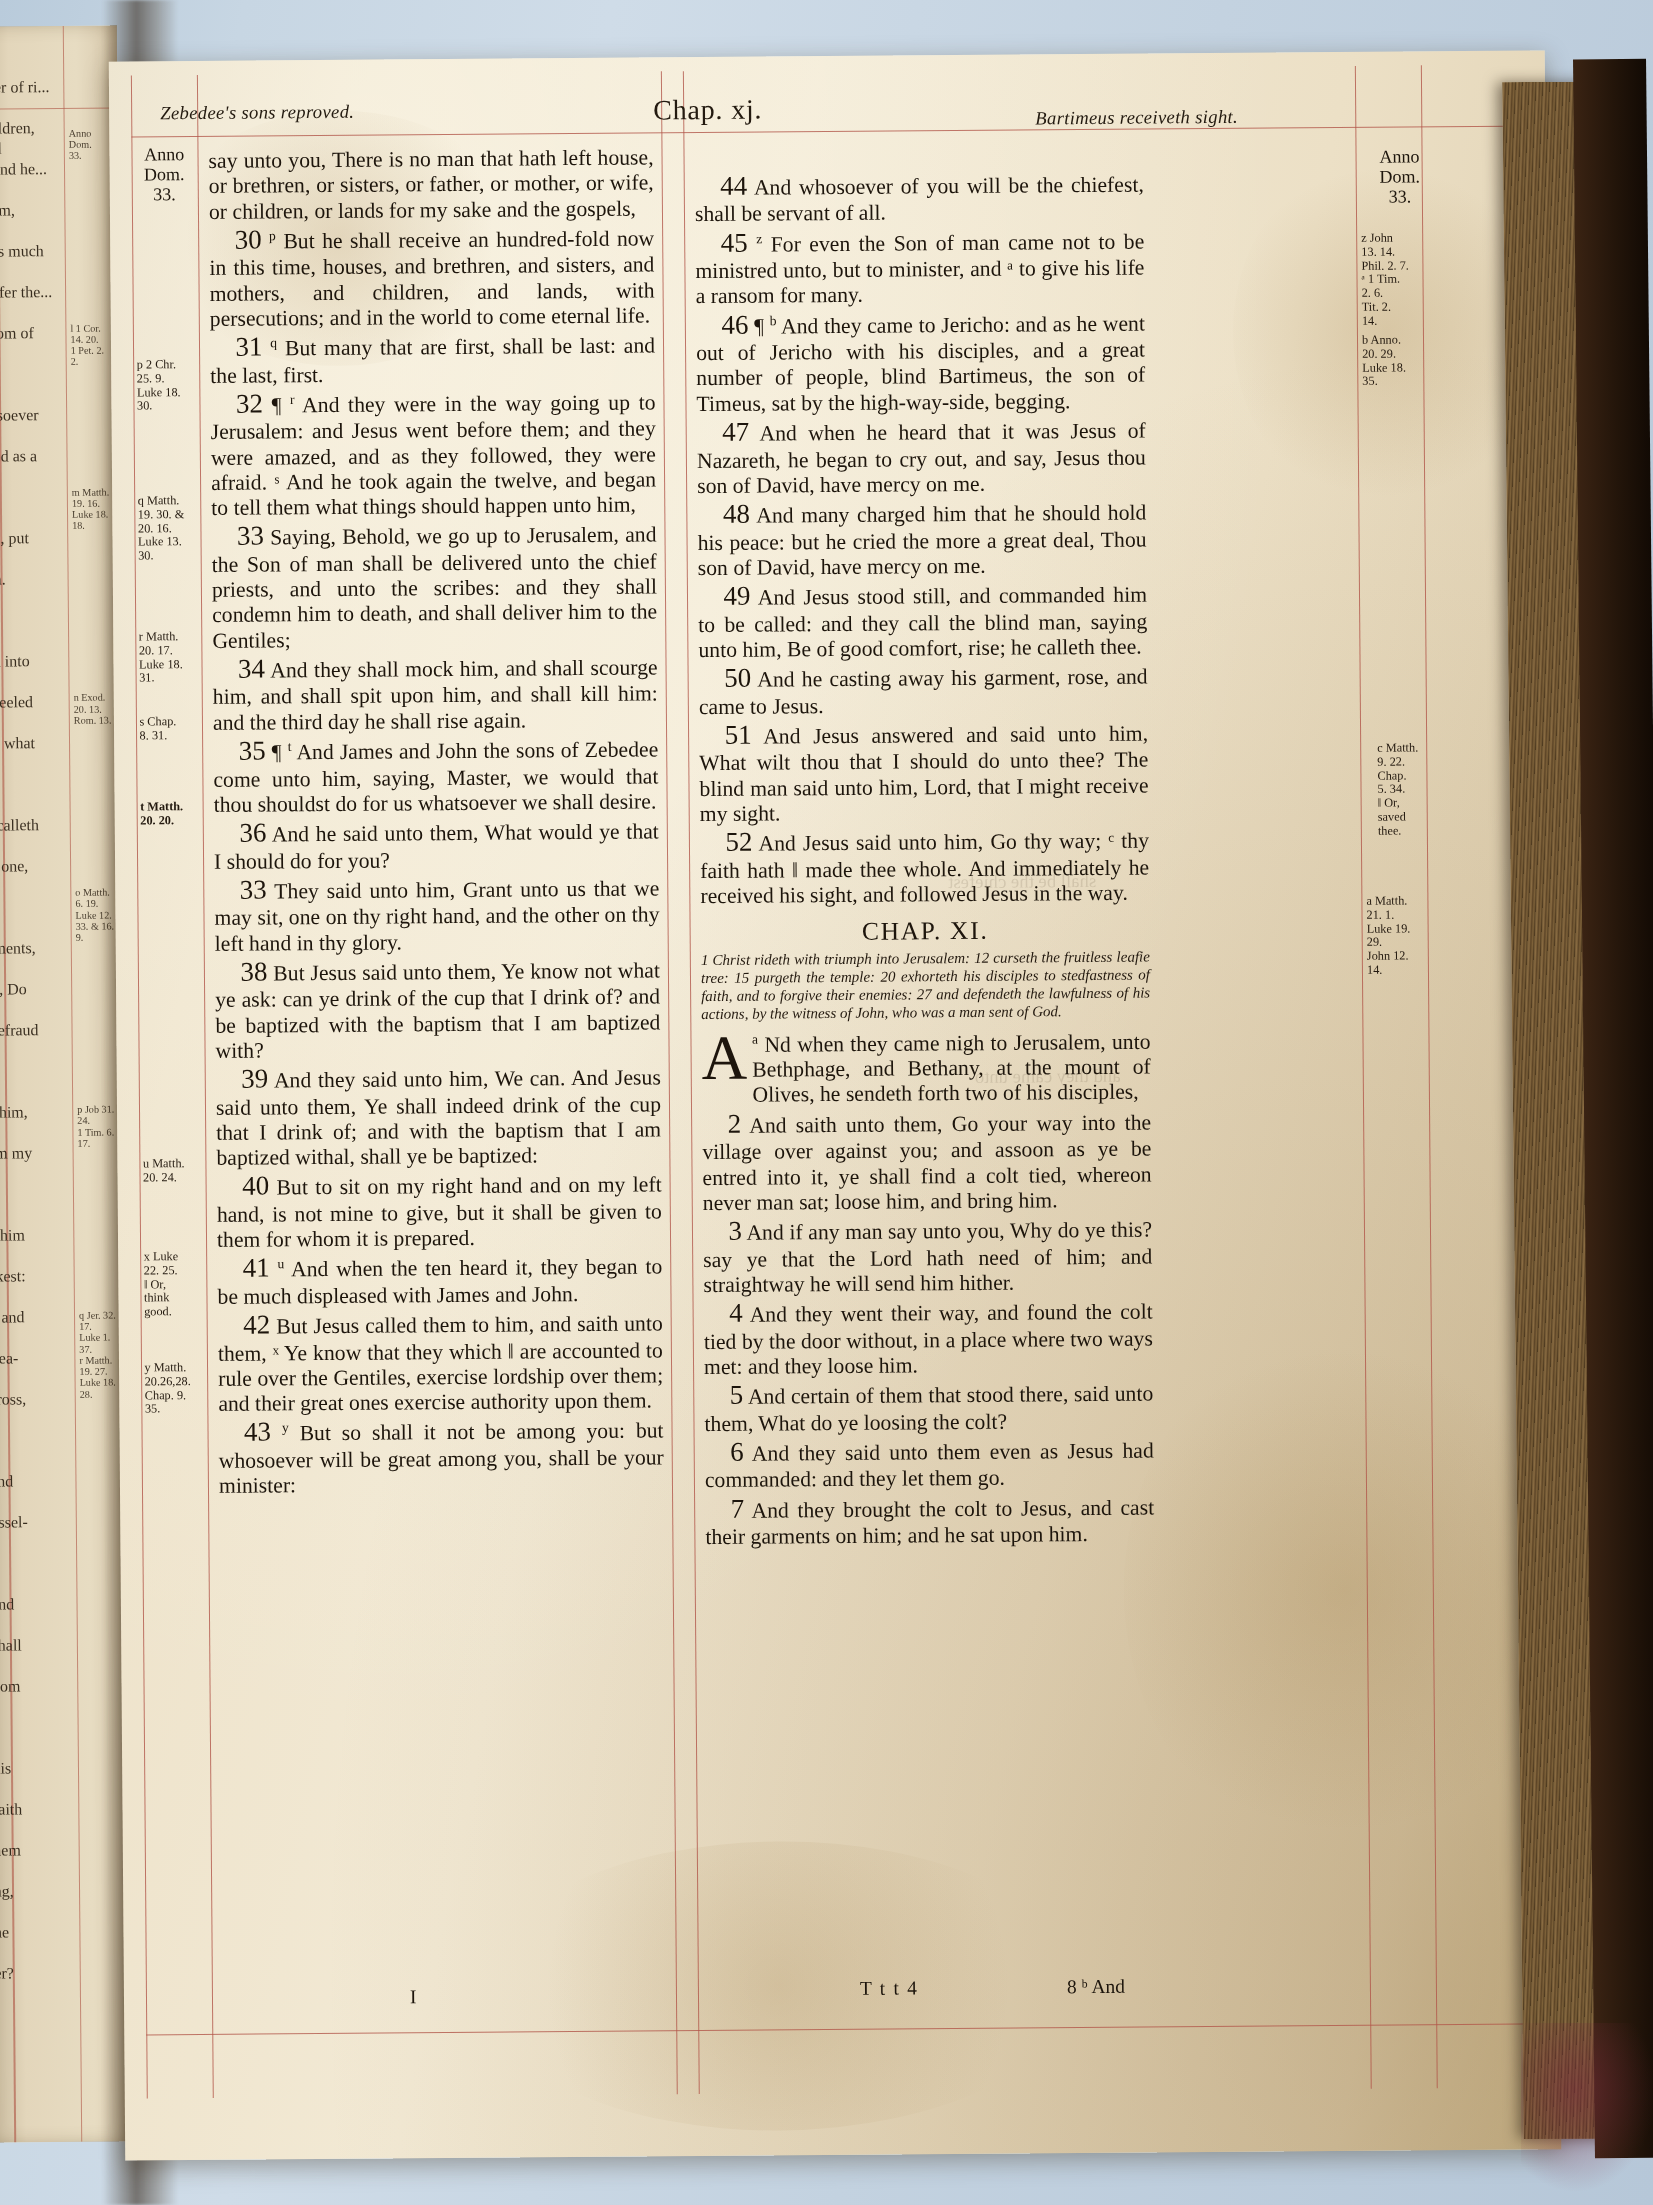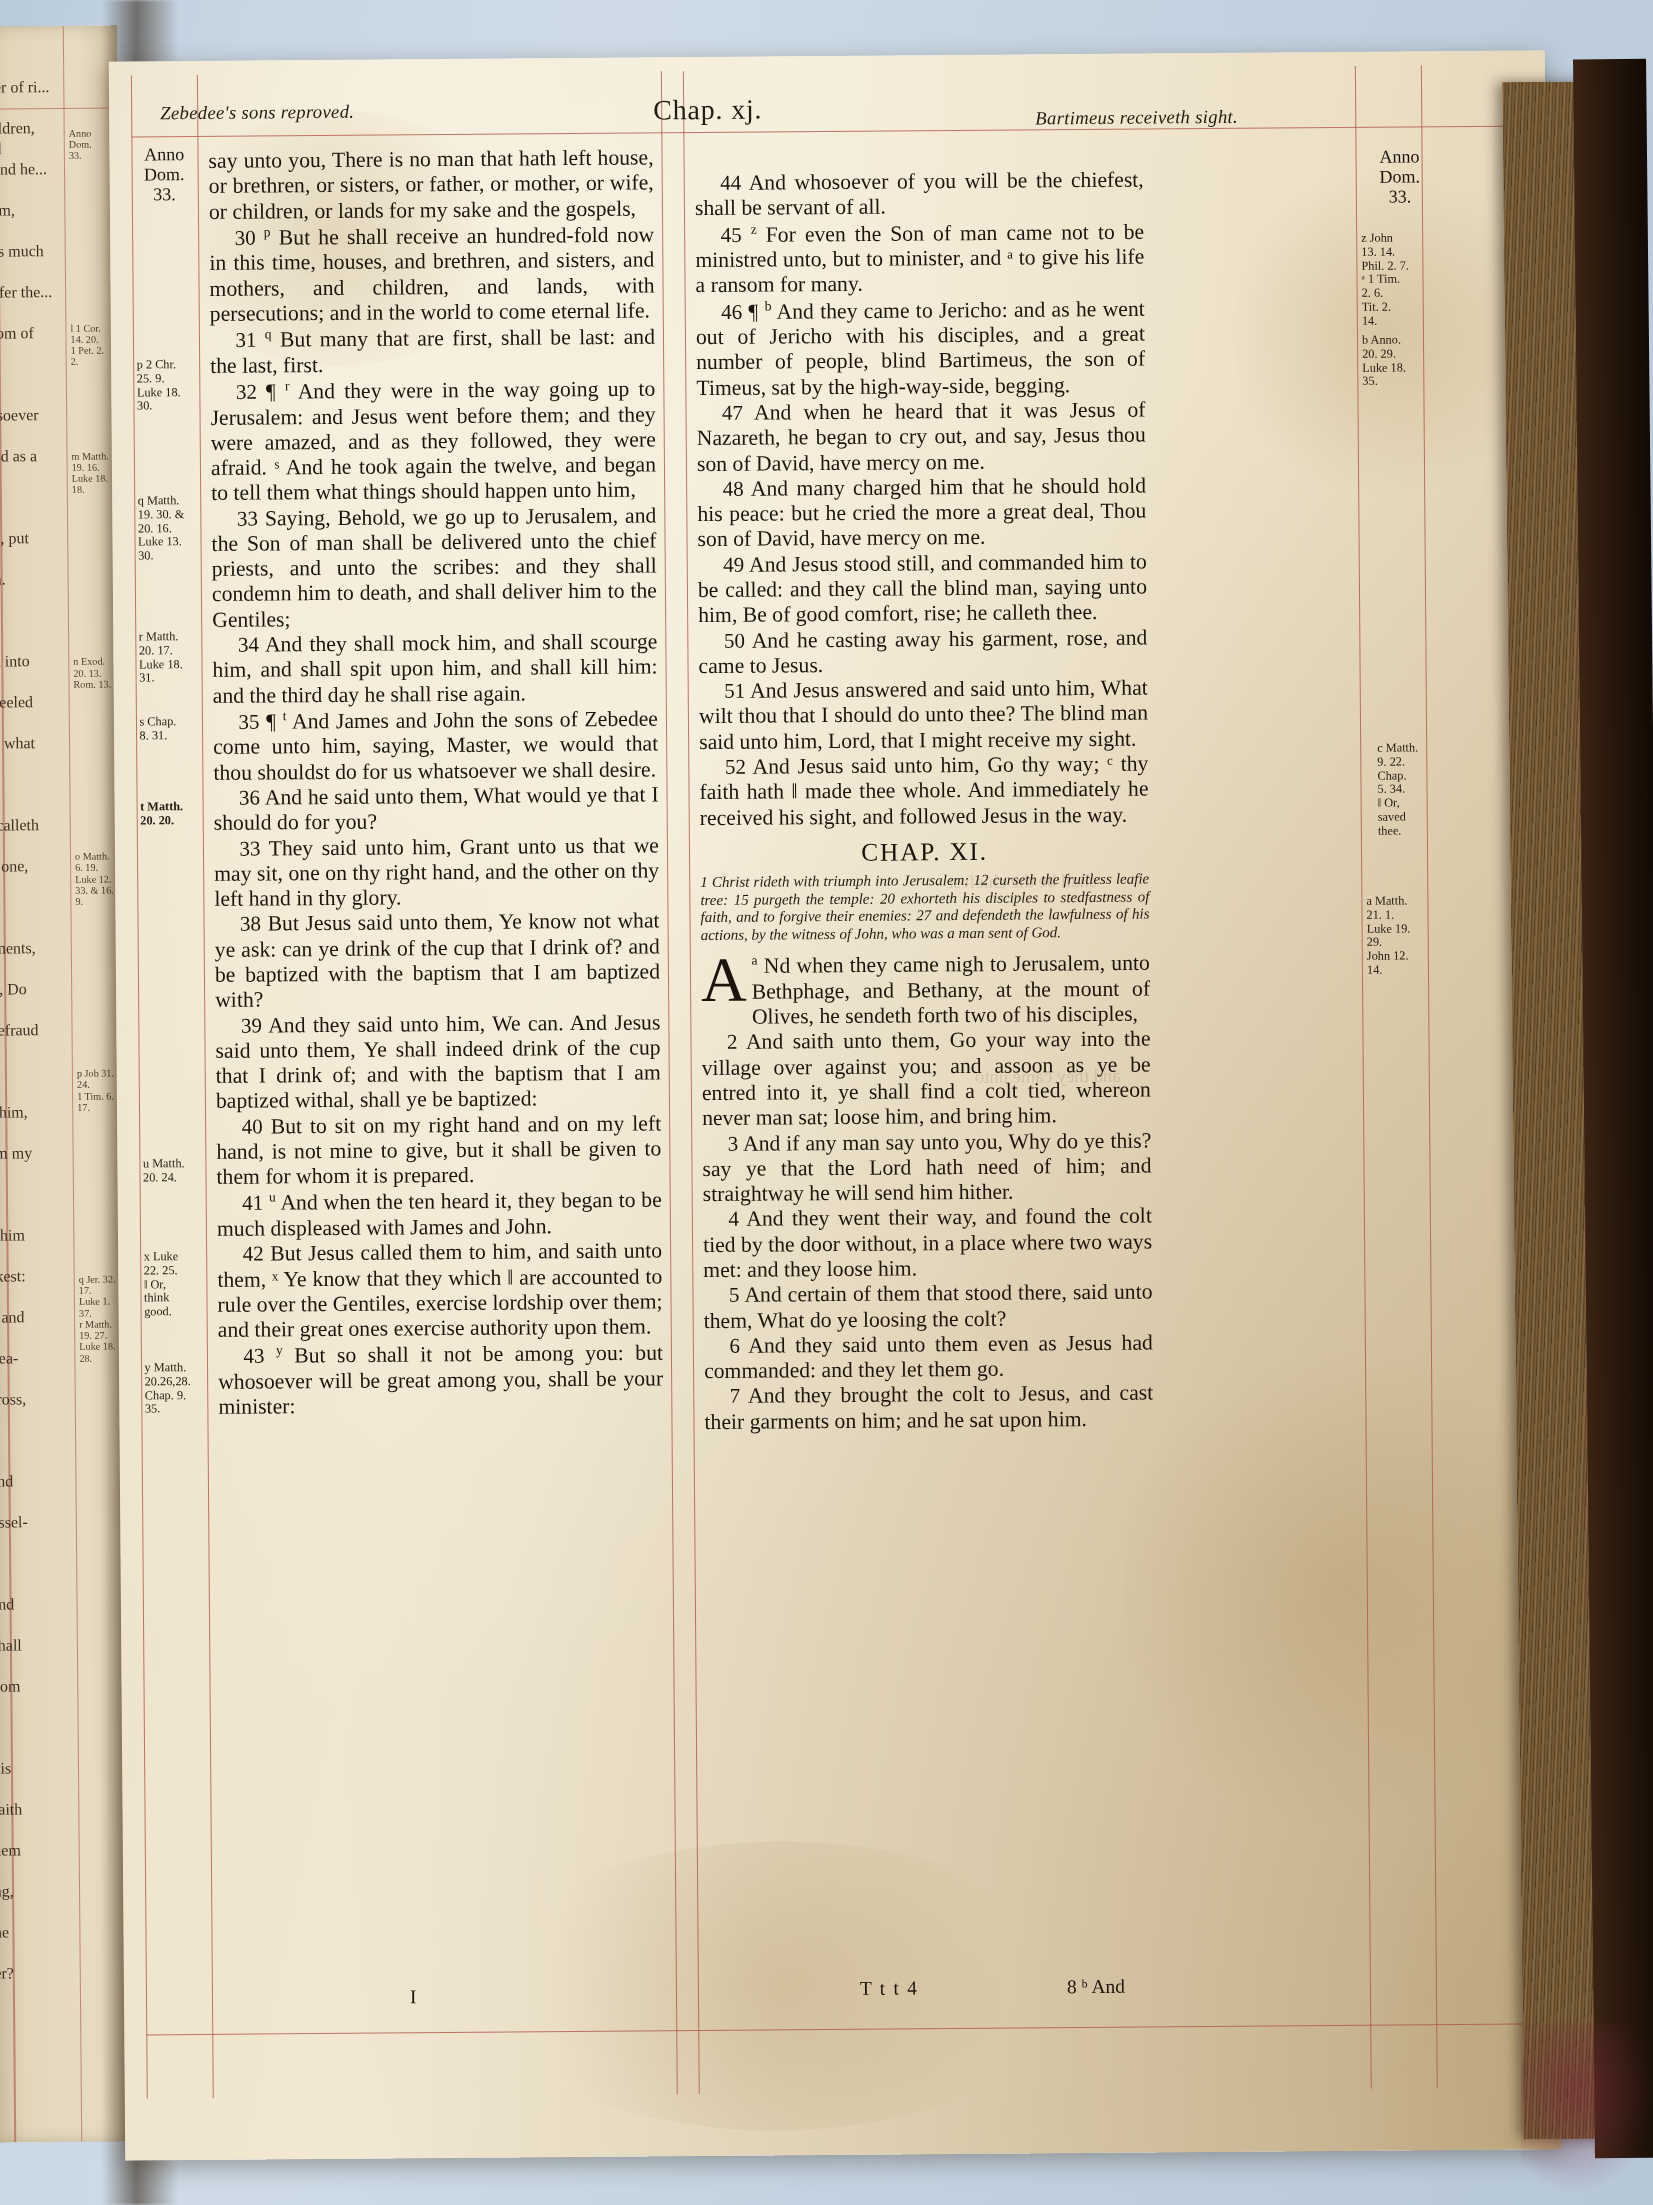--- a/index.html
+++ b/index.html
@@ -112,21 +112,21 @@
     position: absolute;
     color: #1d150c;
     font-size: 21.7px;
     line-height: 1.165;
     text-align: justify;
     text-justify: inter-word;
     hyphens: manual;
   }
   .col p { margin: 0 0 0 0; text-indent: 25.5px; }
   .col p.noind { text-indent: 0; }
-  .vn { font-size: 21px; }
+  .vn { font-size: 27px; }
   .sup { font-size: 13.6px; vertical-align: super; font-style: normal; }
 
   
   .notes {
     position: absolute;
     font-size: 12.3px;
     line-height: 1.12;
     color: #241a10;
   }
   .notes .note { margin-bottom: 13.6px; }
@@ -257,21 +257,21 @@
           <div style="height: 41px;">ng,</div>
           <div style="height: 41px;">he</div>
           <div style="height: 41px;">er?</div>
         </div>
       <div class="vnote" id="verso-notes" style="left:87px; top:102px; width:49px;">
           <div style="margin-bottom: 161px;">
             <div>Anno</div>
             <div>Dom.</div>
             <div>33.</div>
           </div>
-          <div style="margin-bottom: 83px; font-family: Liberation Serif, serif;">
+          <div style="margin-bottom: 119px; font-family: Liberation Serif, serif;">
             <div>l 1 Cor.</div>
             <div>14. 20.</div>
             <div>1 Pet. 2.</div>
             <div>2.</div>
           </div>
           <div style="margin-bottom: 161px;">
             <div>m Matth.</div>
             <div>19. 16.</div>
             <div>Luke 18.</div>
             <div>18.</div>

